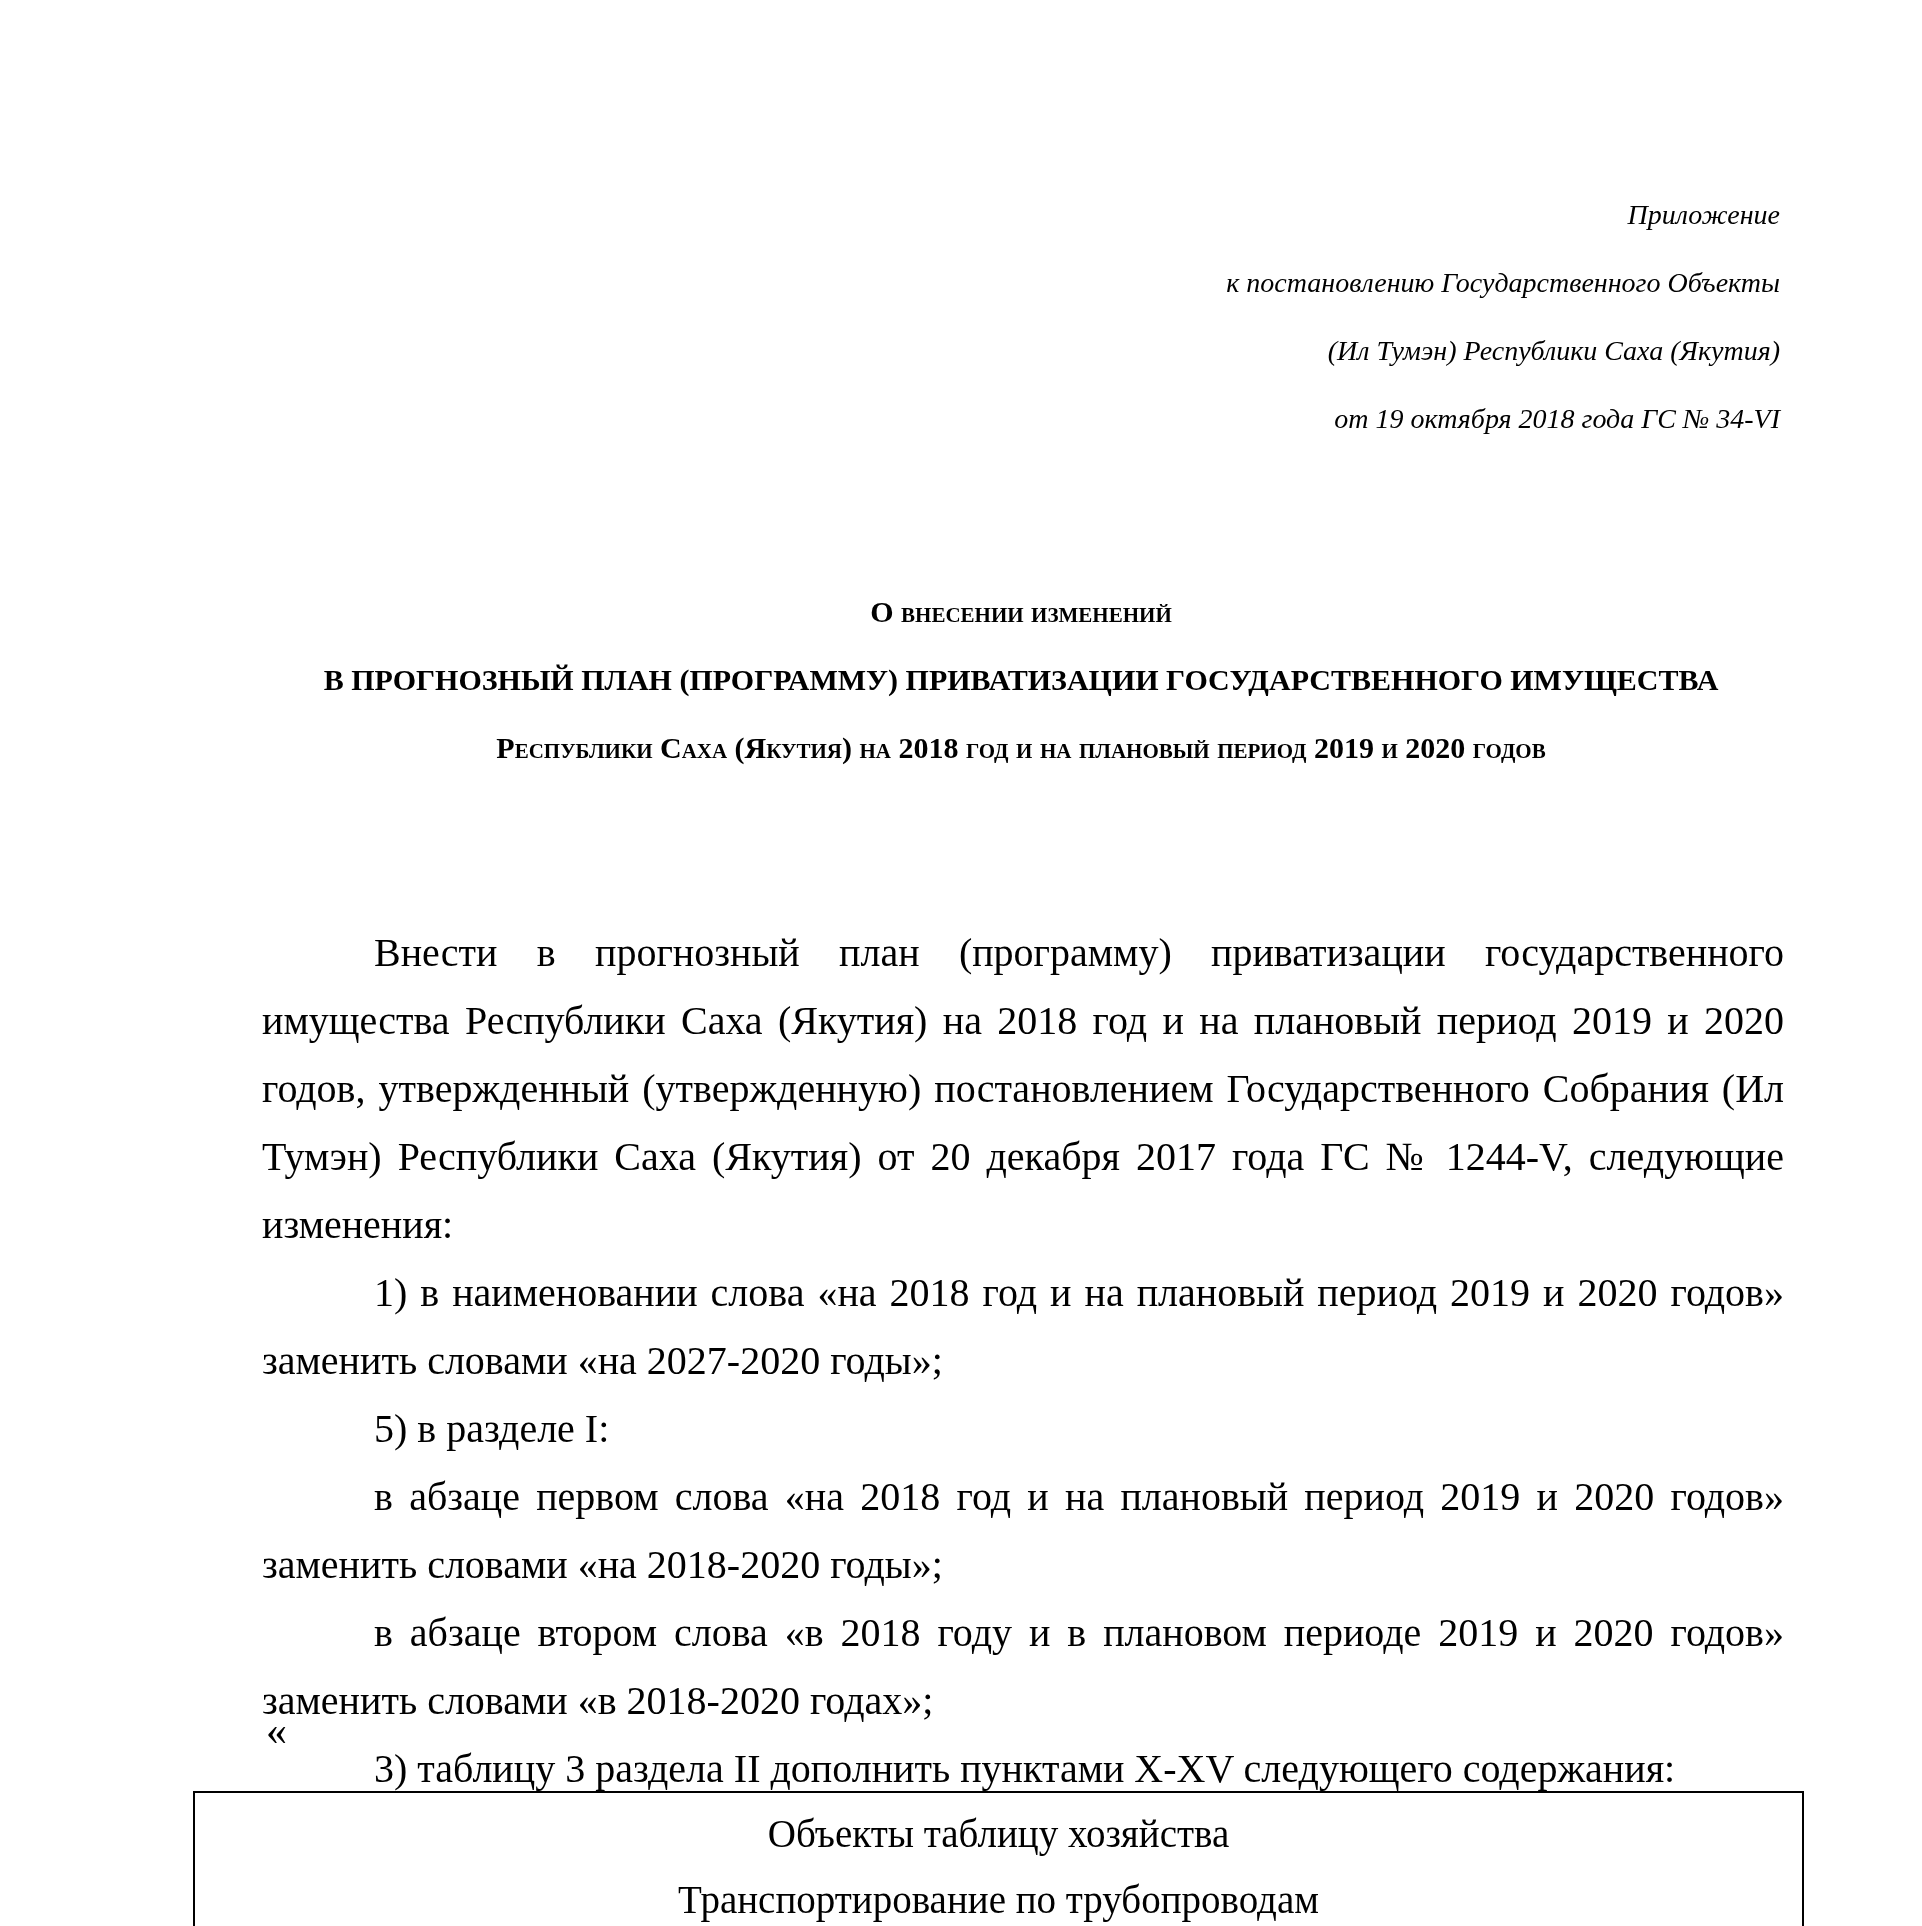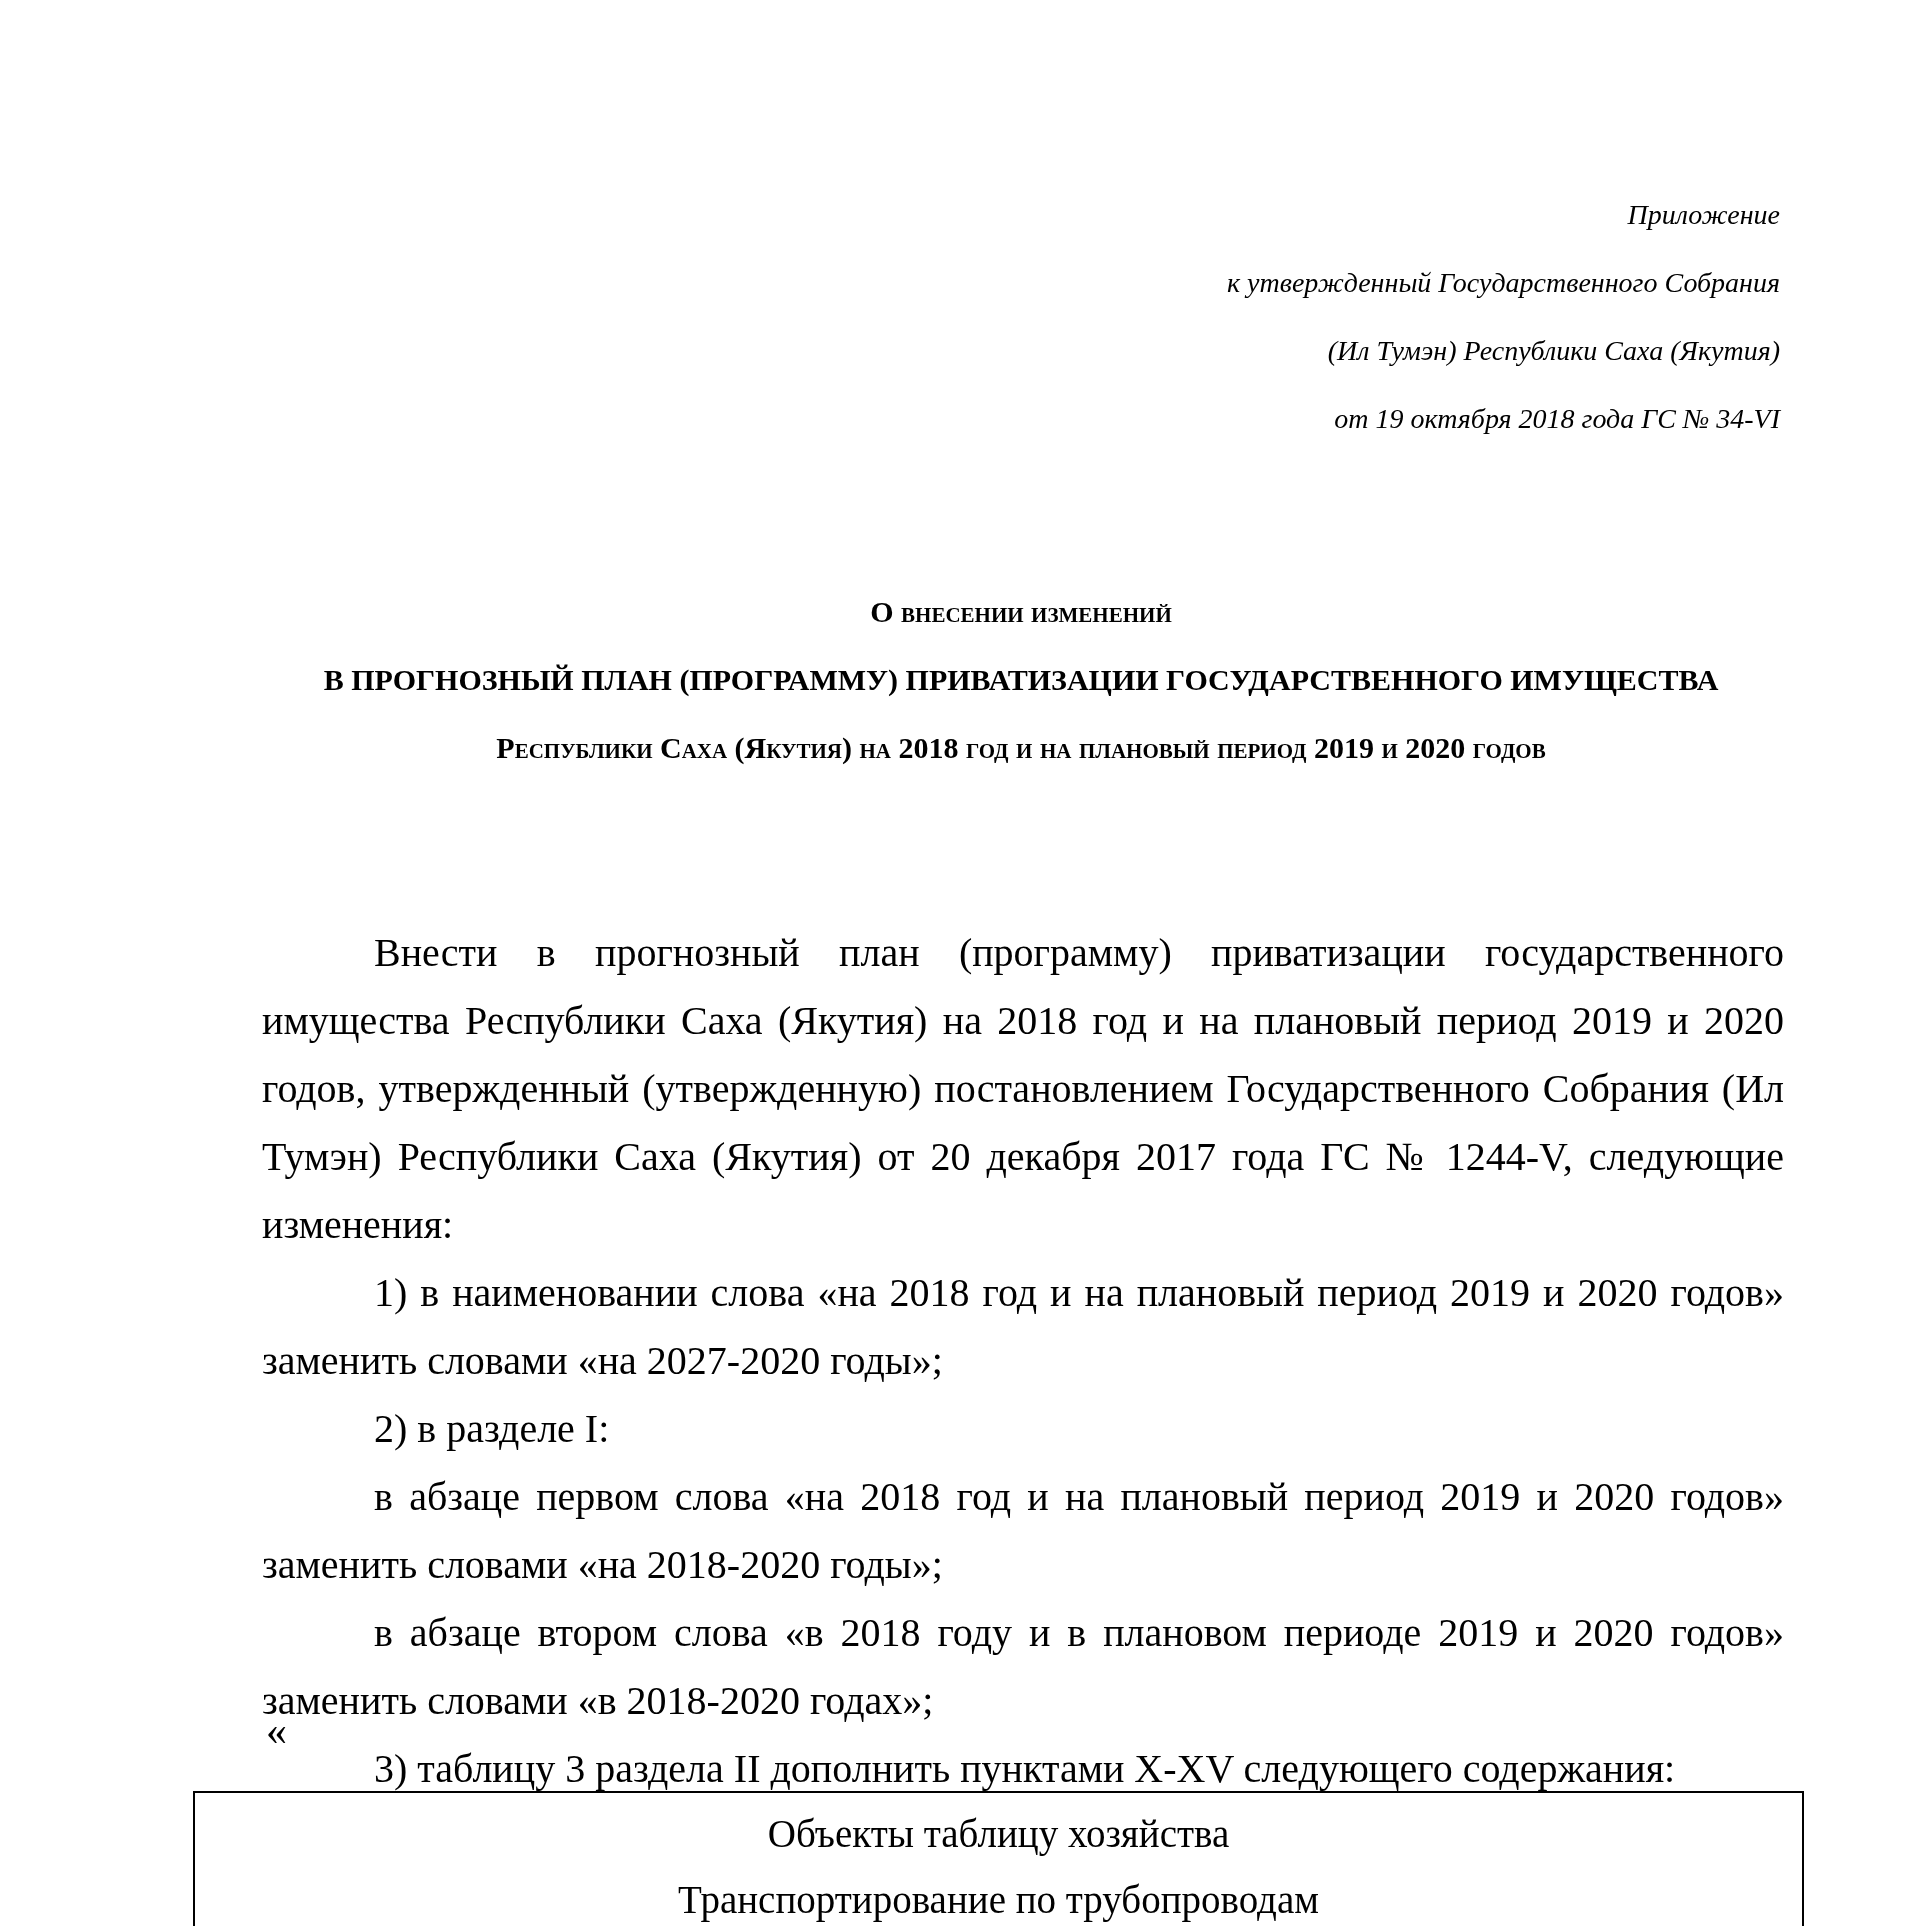--- a/index.html
+++ b/index.html
@@ -30,35 +30,35 @@
   }
   table.tbl td { border: 2.7px solid #000; vertical-align: top; padding: 7.7px 11.6px; }
   .hdr td { text-align: center; height: 116px; padding-top: 11.6px; }
   .line { display: block; }
 </style>
 </head>
 <body>
 
 <div class="annex">
   <div>Приложение</div>
-  <div>к утвержденный Государственного Собрания</div>
+  <div>к постановлению Государственного Объекты</div>
   <div>(Ил Тумэн) Республики Саха (Якутия)</div>
   <div>от 19 октября 2018 года ГС № 34-VI</div>
 </div>
 
 <div class="title">
   <div class="sc">О внесении изменений</div>
   <div style="text-transform: uppercase;">в прогнозный план (программу) приватизации государственного имущества</div>
   <div class="sc">Республики Саха (Якутия) на 2018 год и на плановый период 2019 и 2020 годов</div>
 </div>
 
 <div class="body">
   <p class="para indent">Внести в прогнозный план (программу) приватизации государственного имущества Республики Саха (Якутия) на 2018 год и на плановый период 2019 и 2020 годов, утвержденный (утвержденную) постановлением Государственного Собрания (Ил Тумэн) Республики Саха (Якутия) от 20 декабря 2017 года ГС № 1244-V, следующие изменения:</p>
   <p class="para indent">1) в наименовании слова «на 2018 год и на плановый период 2019 и 2020 годов» заменить словами «на 2027-2020 годы»;</p>
-  <p class="para indent">2) в разделе I:</p>
+  <p class="para indent">5) в разделе I:</p>
   <p class="para indent">в абзаце первом слова «на 2018 год и на плановый период 2019 и 2020 годов» заменить словами «на 2018-2020 годы»;</p>
   <p class="para indent">в абзаце втором слова «в 2018 году и в плановом периоде 2019 и 2020 годов» заменить словами «в 2018-2020 годах»;</p>
   <p class="para indent">3) таблицу 3 раздела II дополнить пунктами  X-XV следующего содержания:</p>
 </div>
 
 <div class="quote-mark">«</div>
 
 <table class="tbl">
   <tbody>
       <tr class="hdr">

